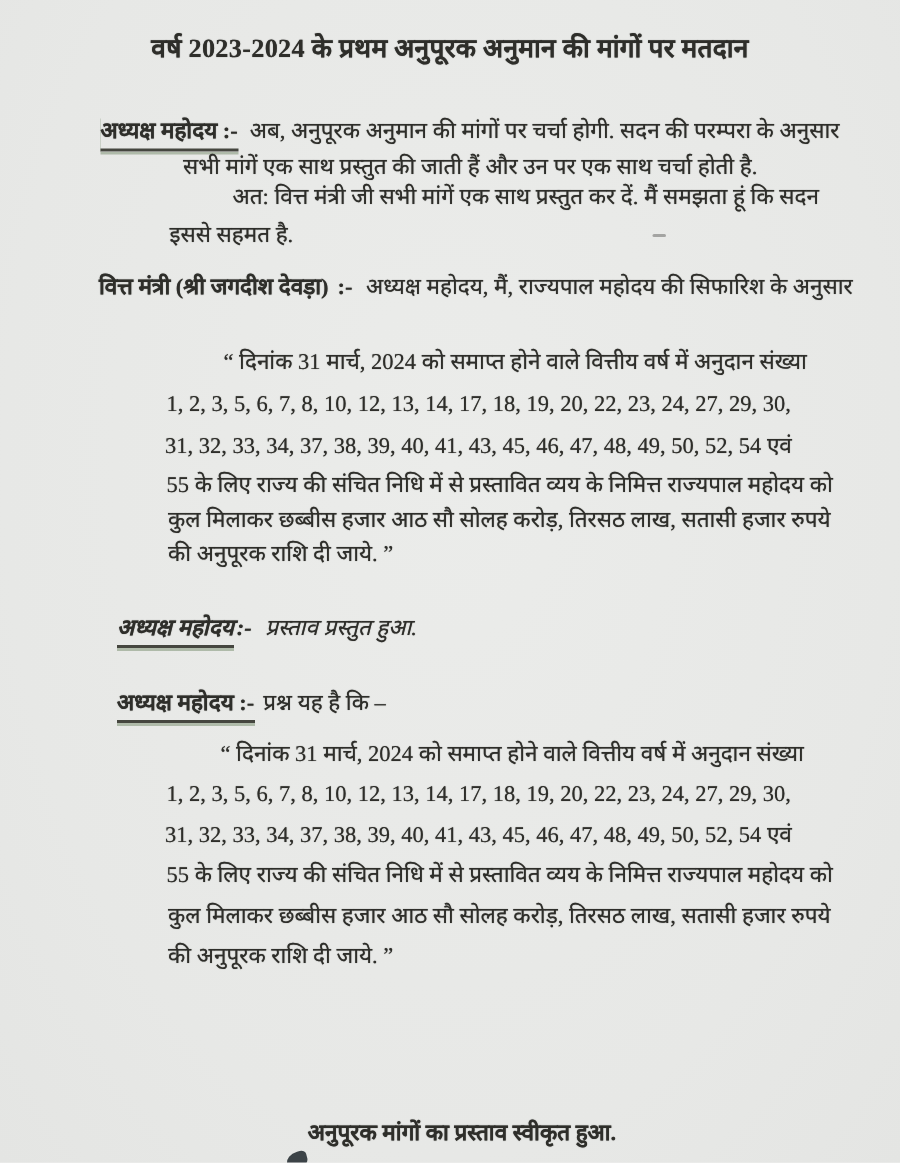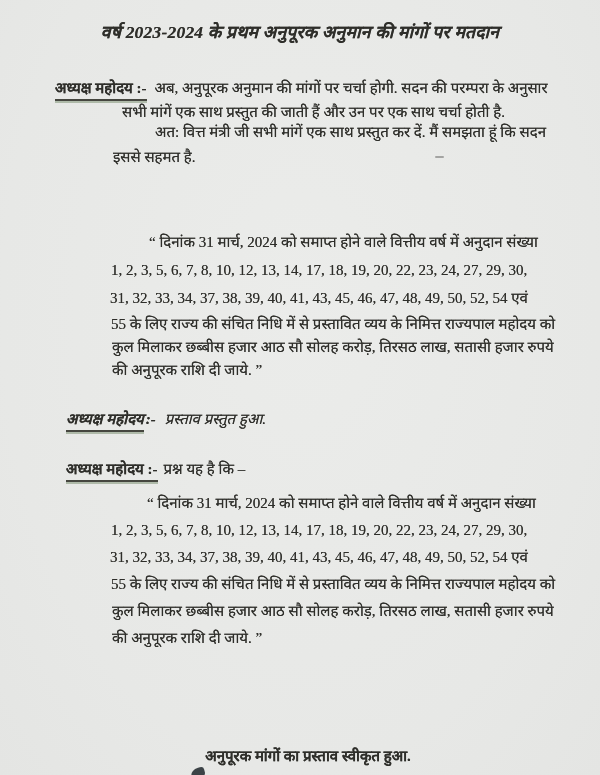--- a/index.html
+++ b/index.html
@@ -22,21 +22,21 @@
     text-shadow: 0 0 0.6px rgba(46,46,42,0.75);
   }
   .title-line {
     left: 0;
     width: 100%;
     text-align: center;
     font-weight: bold;
     font-size: 17.5px;
     letter-spacing: 0.2px;
   }
-  .speaker { font-weight: bold; }
+  .speaker { font-weight: bold; margin-left: 12px; }
   .ul {
     display: inline-block;
     padding-bottom: 0px;
     border-bottom: 2px solid #45463f;
     box-shadow: 0 2px 0 rgba(128,148,118,0.55);
   }
   .gap { padding-left: 8px; font-family: Liberation Serif, serif; }
   .sep { font-weight: bold; padding-left: 2px; }
   .sep-gap { padding-right: 9px; }
   .footer-line {
@@ -55,29 +55,32 @@
     position: absolute;
     background: rgba(80,80,78,0.45);
     border-radius: 1px;
   }
 </style>
 </head>
 <body>
 
 <div class="page">
 
-  <div class="line title-line" style="top:21px;font-style:italic;">वर्ष 2023-2024 के प्रथम अनुपूरक  अनुमान की मांगों पर मतदान</div>
+  <div class="line title-line" style="top:21px;">वर्ष 2023-2024 के प्रथम अनुपूरक  अनुमान की मांगों पर मतदान</div>
 
   <div class="line" style="top:77px; left:55px;">
     <span class="speaker ul">अध्यक्ष महोदय :-</span><span class="gap">अब, अनुपूरक अनुमान की मांगों पर चर्चा होगी. सदन की परम्परा के अनुसार</span>
   </div>
   <div class="line" style="top:121px; left:155px;">अत: वित्त मंत्री जी सभी मांगें एक साथ प्रस्तुत कर दें. मैं समझता हूं कि सदन</div>
   <div class="line" style="top:101px; left:122px;">सभी मांगें एक साथ प्रस्तुत की जाती हैं और उन पर एक साथ चर्चा होती है.</div>
   <div class="line" style="top:146px; left:113px;text-align:center;">इससे सहमत है.</div>
 
+  <div class="line" style="top:181px; left:54px;">
+    <span class="speaker">वित्त मंत्री (श्री जगदीश देवड़ा)</span><span class="sep sep-gap" style="padding-left:6px;">:-</span><span>अध्यक्ष महोदय, मैं, राज्यपाल महोदय की सिफारिश के अनुसार</span>
+  </div>
 
   <div class="line" style="top:231px; left:149px;">“ दिनांक 31 मार्च, 2024 को समाप्त होने वाले वित्तीय वर्ष में अनुदान संख्या</div>
   <div class="line" style="top:259px; left:111px;">1, 2, 3, 5, 6, 7, 8, 10, 12, 13, 14, 17, 18, 19, 20, 22, 23, 24, 27, 29, 30,</div>
   <div class="line" style="top:287px; left:110px;">31, 32, 33, 34, 37, 38, 39, 40, 41, 43, 45, 46, 47, 48, 49, 50, 52, 54 एवं</div>
   <div class="line" style="top:313px; left:111px;">55 के लिए राज्य की संचित निधि में से प्रस्तावित व्यय के निमित्त राज्यपाल महोदय को</div>
   <div class="line" style="top:336px; left:112px;">कुल मिलाकर छब्बीस हजार आठ सौ सोलह करोड़, तिरसठ लाख, सतासी हजार रुपये</div>
   <div class="line" style="top:359px; left:112px;">की अनुपूरक राशि दी जाये. ”</div>
 
   <div class="line" style="top:408px; left:66px;font-style:italic;">
     <span class="speaker ul">अध्यक्ष महोदय</span><span class="sep sep-gap">:-</span><span>प्रस्ताव प्रस्तुत हुआ.</span>

